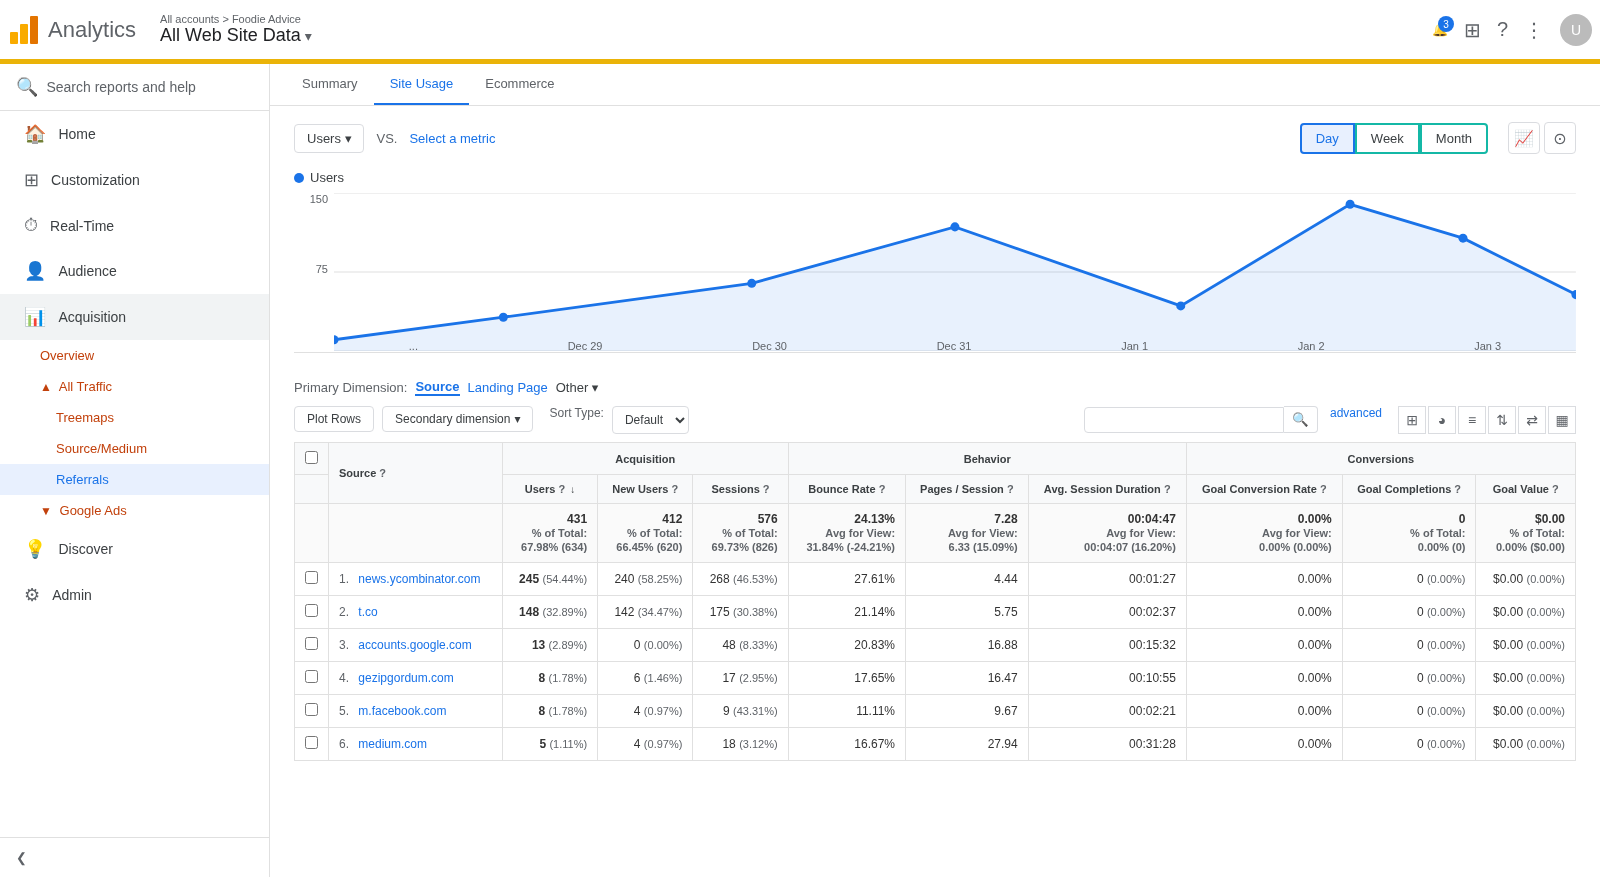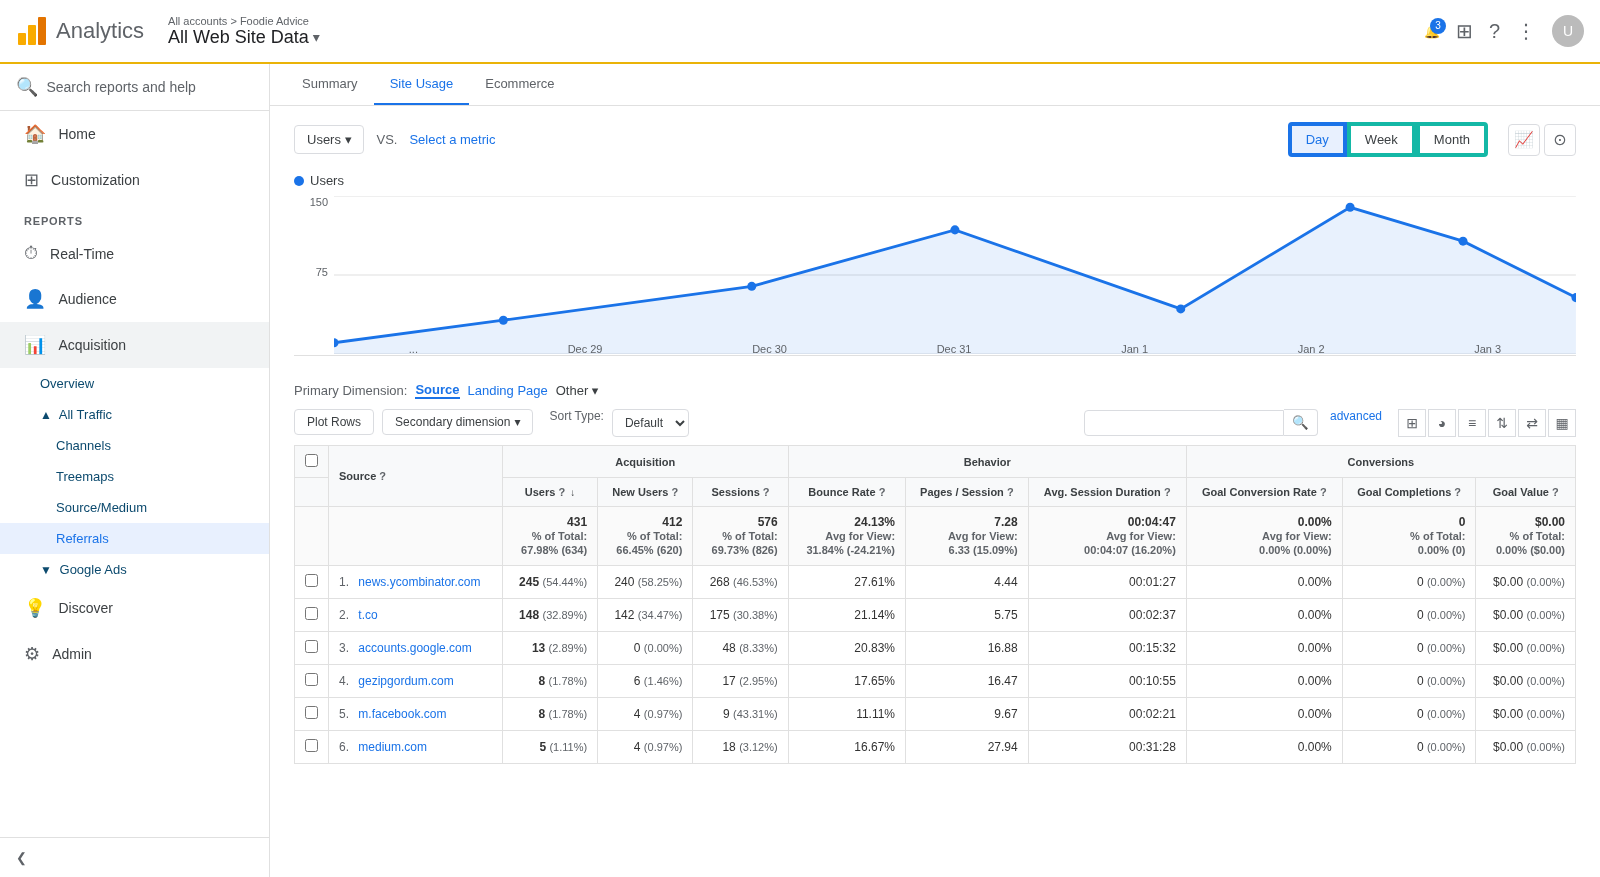--- a/index.html
+++ b/index.html
@@ -1,19 +1,19 @@
 <!DOCTYPE html>
 <html><head>
   <meta charset="utf-8">
   <style>
     * { box-sizing: border-box; margin: 0; padding: 0; }
     body { font-family: Arial, sans-serif; font-size: 13px; color: #333; background: #fff; display: flex; flex-direction: column; height: 877px; overflow: hidden; }
 
     
-    .topbar { display: flex; align-items: center; background: #fff; border-bottom: 2px solid #eab308; padding: 0 16px; height: 64px; flex-shrink: 0; }
+    .topbar { display: flex; align-items: center; background: #fff; border-bottom: 5px solid #eab308; padding: 0 8px; height: 64px; flex-shrink: 0; }
     .logo-area { display: flex; align-items: center; gap: 8px; }
     .logo-icon { width: 32px; height: 32px; }
     .logo-text { font-size: 22px; color: #5f6368; font-weight: 400; }
     .account-info { margin-left: 24px; }
     .account-path { font-size: 11px; color: #5f6368; }
     .property-selector { display: flex; align-items: center; gap: 4px; font-size: 18px; color: #202124; font-weight: 500; cursor: pointer; }
     .dropdown-arrow { font-size: 14px; color: #5f6368; }
     .topbar-right { margin-left: auto; display: flex; align-items: center; gap: 16px; }
     .notif-btn { position: relative; cursor: pointer; }
     .notif-badge { position: absolute; top: -6px; right: -6px; background: #1a73e8; color: #fff; border-radius: 50%; width: 16px; height: 16px; font-size: 10px; display: flex; align-items: center; justify-content: center; }
@@ -24,40 +24,40 @@
     .main-layout { display: flex; flex: 1; overflow: hidden; }
 
     
     .sidebar { width: 270px; background: #fff; border-right: 1px solid #e0e0e0; display: flex; flex-direction: column; flex-shrink: 0; overflow-y: auto; }
     .search-row { display: flex; align-items: center; gap: 8px; padding: 12px 16px; border-bottom: 1px solid #e0e0e0; }
     .search-icon-s { color: #5f6368; font-size: 18px; }
     .search-text { color: #5f6368; font-size: 14px; }
     .nav-item { display: flex; align-items: center; gap: 12px; padding: 12px 24px; cursor: pointer; color: #3c4043; font-size: 14px; }
     .nav-item .nav-icon { font-size: 18px; color: #5f6368; }
     .nav-section-label { font-size: 11px; color: #5f6368; font-weight: 600; padding: 12px 24px 4px; letter-spacing: 0.8px; }
-    .sub-item { padding: 8px 24px 8px 40px; cursor: pointer; color: #0c4a6e; font-size: 13px; }
+    .sub-item { padding: 8px 24px 8px 40px; cursor: pointer; color: #c2410c; font-size: 13px; }
     .sub-item.active { background: #e8f0fe; color: #1a73e8; font-weight: 500; }
     .sub-item.indent2 { padding-left: 56px; }
     .expand-arrow { font-size: 12px; margin-right: 4px; }
     .sidebar-footer { margin-top: auto; padding: 12px 16px; border-top: 1px solid #e0e0e0; display: flex; align-items: center; gap: 8px; cursor: pointer; color: #5f6368; font-size: 13px; }
 
     
     .content { flex: 1; overflow-y: auto; background: #fff; }
     .tab-bar { display: flex; gap: 0; border-bottom: 1px solid #e0e0e0; padding: 0 16px; background: #fff; }
     .tab { padding: 12px 16px; font-size: 13px; cursor: pointer; color: #5f6368; border-bottom: 2px solid transparent; }
     .tab.active { color: #1a73e8; border-bottom-color: #1a73e8; font-weight: 500; }
 
     
     .chart-area { padding: 16px 24px; }
     .chart-controls { display: flex; align-items: center; gap: 12px; margin-bottom: 16px; }
     .metric-dropdown { display: flex; align-items: center; gap: 4px; border: 1px solid #dadce0; border-radius: 4px; padding: 6px 12px; cursor: pointer; font-size: 13px; color: #3c4043; background: #fff; }
     .vs-text { color: #5f6368; font-size: 13px; }
     .select-metric { color: #1a73e8; font-size: 13px; cursor: pointer; }
     .time-btns { margin-left: auto; display: flex; gap: 0; }
-    .time-btn { border: 4px solid #14b8a6; padding: 6px 14px; font-size: 13px; cursor: pointer; color: #3c4043; background: #fff; }
+    .time-btn { border: 2px solid #14b8a6; padding: 6px 14px; font-size: 13px; cursor: pointer; color: #3c4043; background: #fff; }
     .time-btn:first-child { border-radius: 4px 0 0 4px; }
     .time-btn:last-child { border-radius: 0 4px 4px 0; }
     .time-btn.active { background: #e8f0fe; color: #1a73e8; border-color: #1a73e8; }
     .chart-type-btns { display: flex; gap: 4px; margin-left: 8px; }
     .chart-type-btn { width: 32px; height: 32px; border: 1px solid #dadce0; border-radius: 4px; display: flex; align-items: center; justify-content: center; cursor: pointer; font-size: 16px; color: #5f6368; }
 
     .chart-legend { display: flex; align-items: center; gap: 6px; margin-bottom: 8px; }
     .legend-dot { width: 10px; height: 10px; border-radius: 50%; background: #1a73e8; }
     .legend-label { font-size: 13px; color: #3c4043; }
 
@@ -145,43 +145,39 @@
 
     <div class="nav-item">
       <span class="nav-icon">🏠</span>
       <span>Home</span>
     </div>
     <div class="nav-item">
       <span class="nav-icon">⊞</span>
       <span>Customization</span>
     </div>
 
-    <div class="nav-section-label">REPORTS</div>
 
     <div class="nav-item">
       <span class="nav-icon">⏱</span>
       <span>Real-Time</span>
     </div>
     <div class="nav-item">
       <span class="nav-icon">👤</span>
       <span>Audience</span>
     </div>
     <div class="nav-item" style="background:#f1f3f4;">
       <span class="nav-icon">📊</span>
       <span>Acquisition</span>
     </div>
     <div class="sub-item">
       <span>Overview</span>
     </div>
     <div class="sub-item">
       <span class="expand-arrow">▲</span>
       <span>All Traffic</span>
-    </div>
-    <div class="sub-item indent2">
-      <span>Channels</span>
     </div>
     <div class="sub-item indent2">
       <span>Treemaps</span>
     </div>
     <div class="sub-item indent2">
       <span>Source/Medium</span>
     </div>
     <div class="sub-item indent2 active">
       <span>Referrals</span>
     </div>

